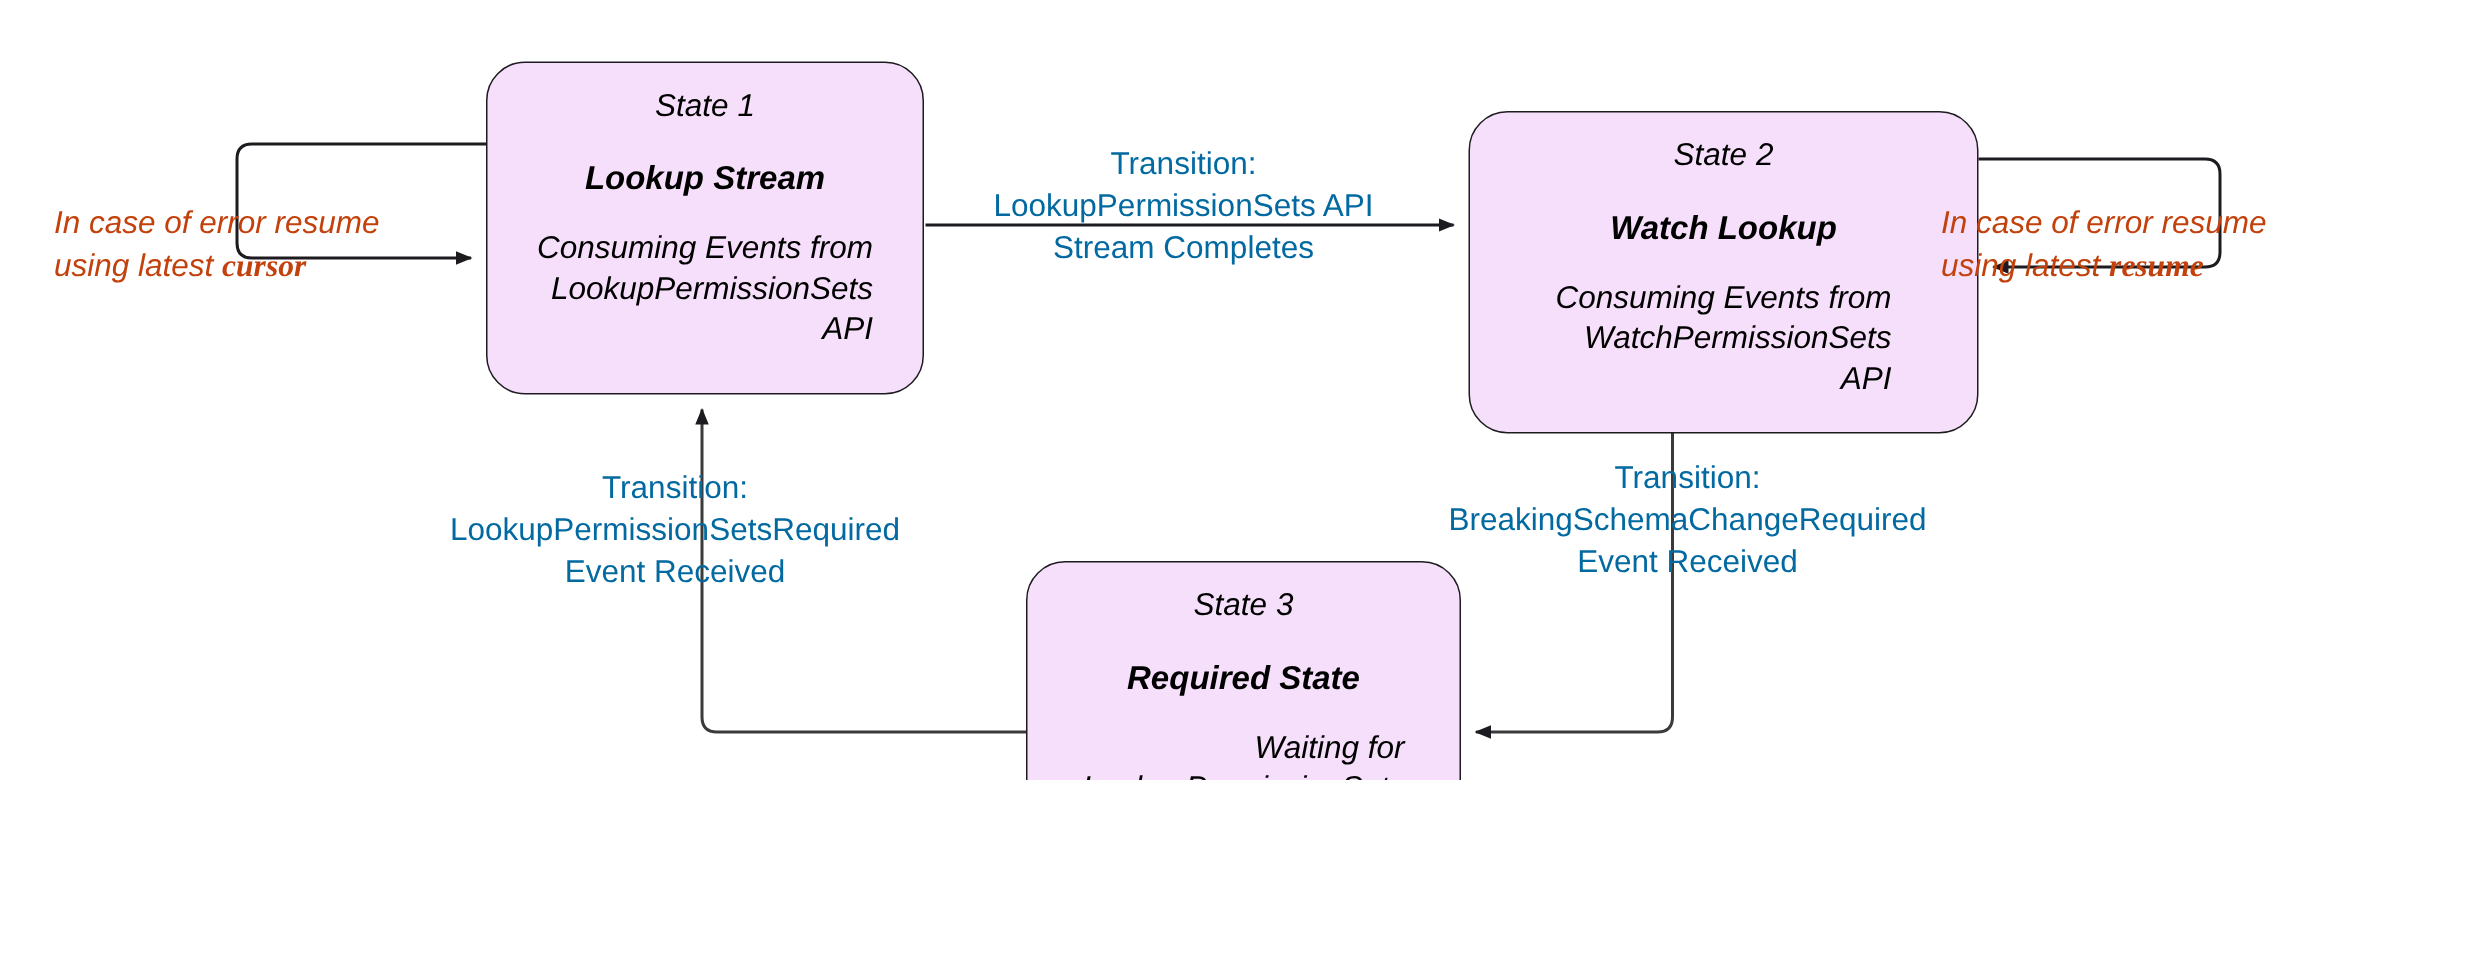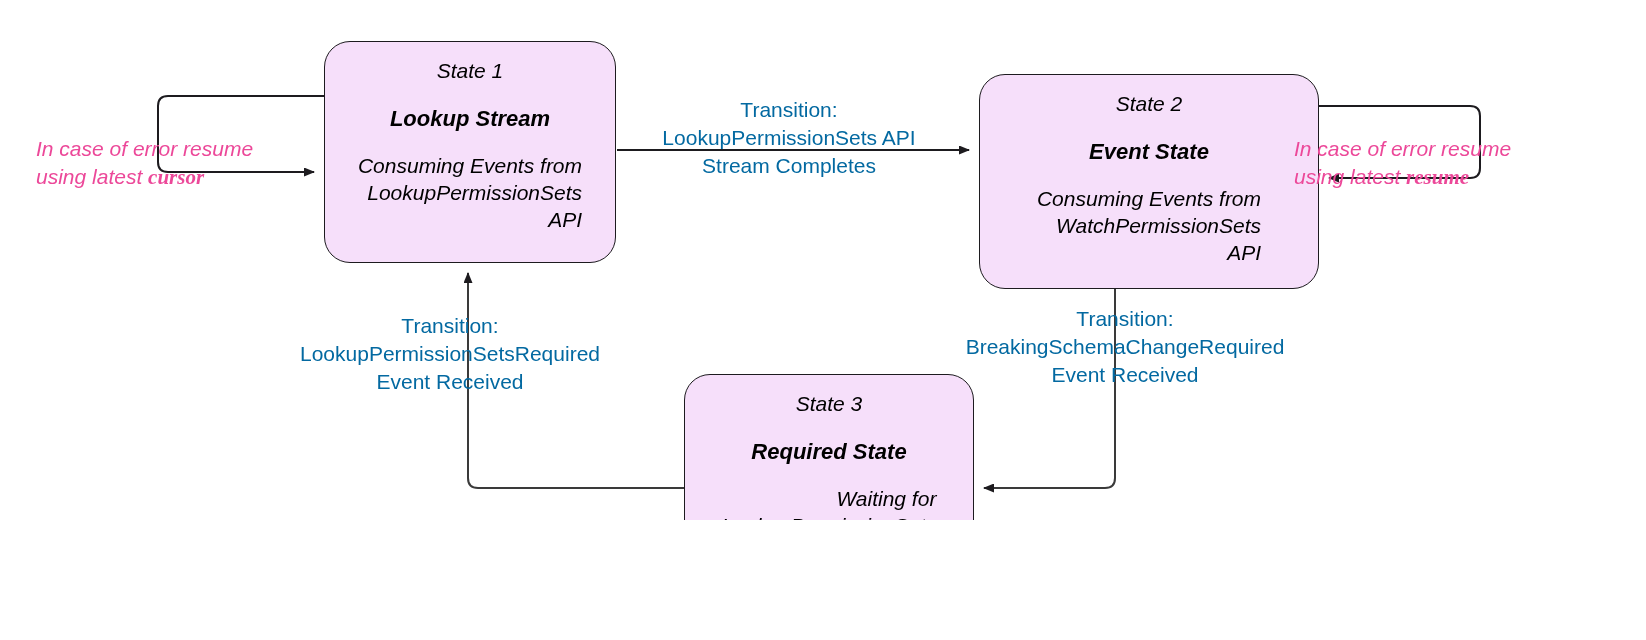--- a/index.html
+++ b/index.html
@@ -78,21 +78,21 @@
   }
   #label-lookup-to-watch { left: 624px; top: 96px;  width: 330px; }
   #label-lookup-required { left: 270px; top: 312px; width: 360px; }
   #label-breaking-schema { left: 930px; top: 305px; width: 390px; }
 
   .note {
     position: absolute;
     font-style: italic;
     font-size: 21px;
     line-height: 28px;
-    color: #ec4899;
+    color: #c2410c;
     white-space: pre-line;
   }
   .note b { font-weight: bold; font-style: italic; font-family: Liberation Serif, serif; }
   #note-cursor { left: 36px;   top: 107px; width: 254px; text-align: left; }
   #note-token  { left: 1294px; top: 107px; width: 250px; text-align: left; }
 </style>
 </head>
 <body>
 
 <div id="diagram">
@@ -128,21 +128,21 @@
   <div class="state-box" id="state-1">
     <div class="state-id">State 1</div>
     <div class="state-name">Lookup Stream</div>
     <div class="state-desc">Consuming Events from
 LookupPermissionSets
 API</div>
   </div>
 
   <div class="state-box" id="state-2">
     <div class="state-id">State 2</div>
-    <div class="state-name">Event State</div>
+    <div class="state-name">Watch Lookup</div>
     <div class="state-desc">Consuming Events from
 WatchPermissionSets
 API</div>
   </div>
 
   <div class="state-box" id="state-3">
     <div class="state-id">State 3</div>
     <div class="state-name">Required State</div>
     <div class="state-desc">Waiting for
 LookupPermissionSets

